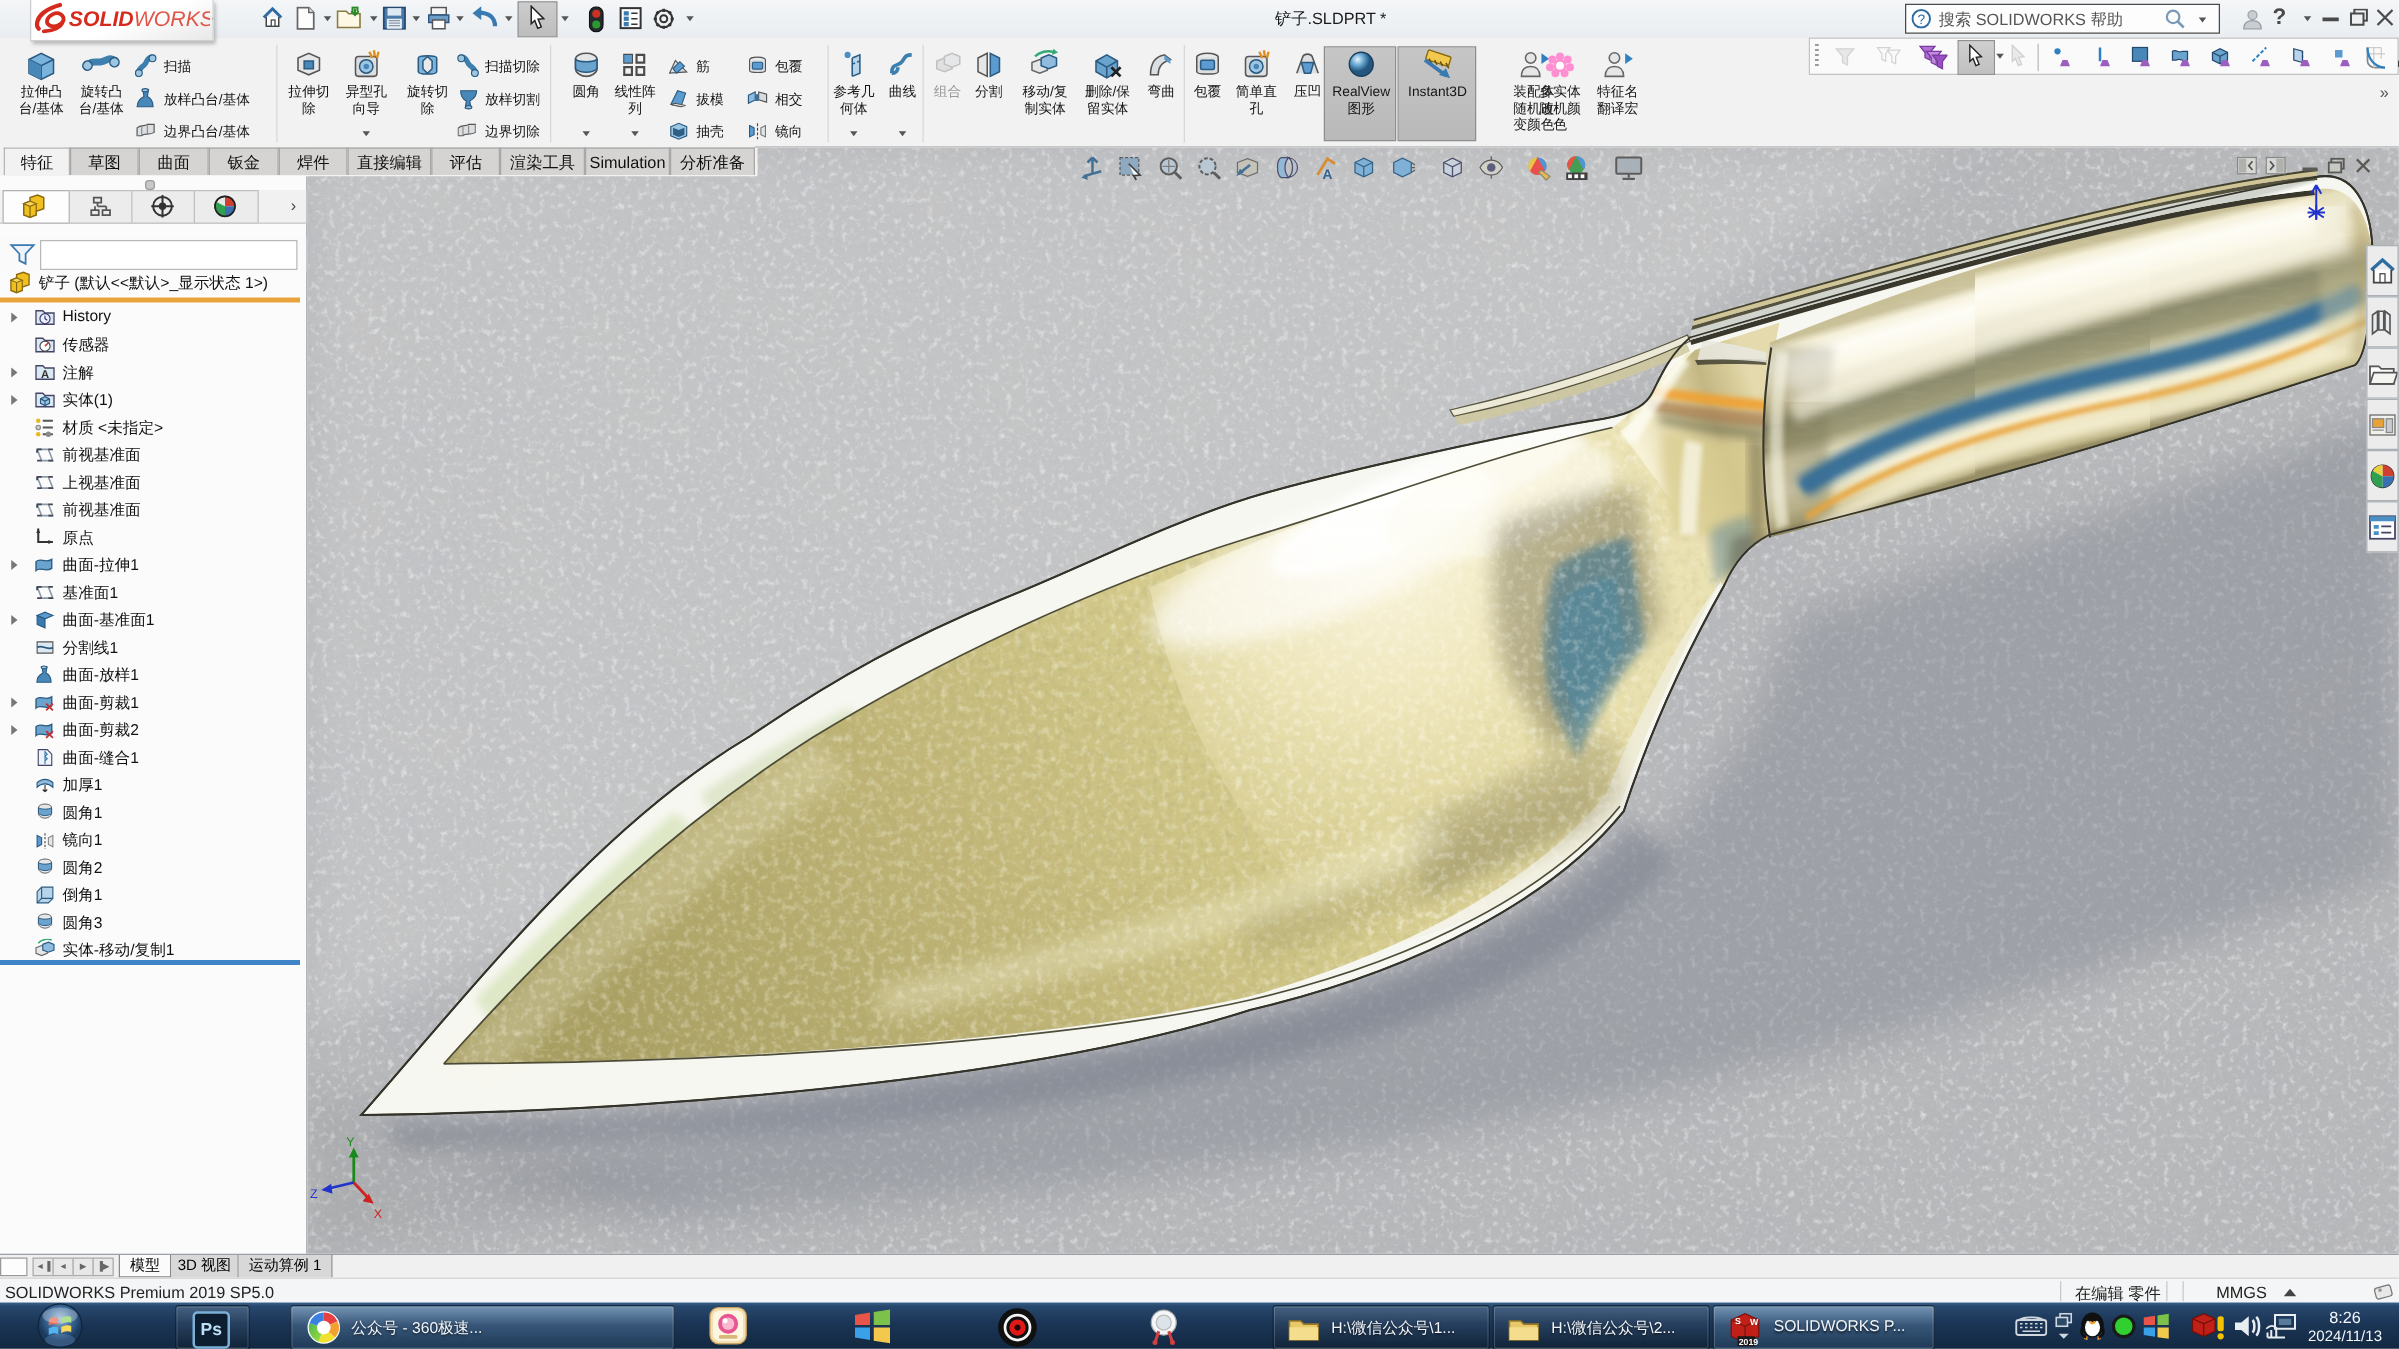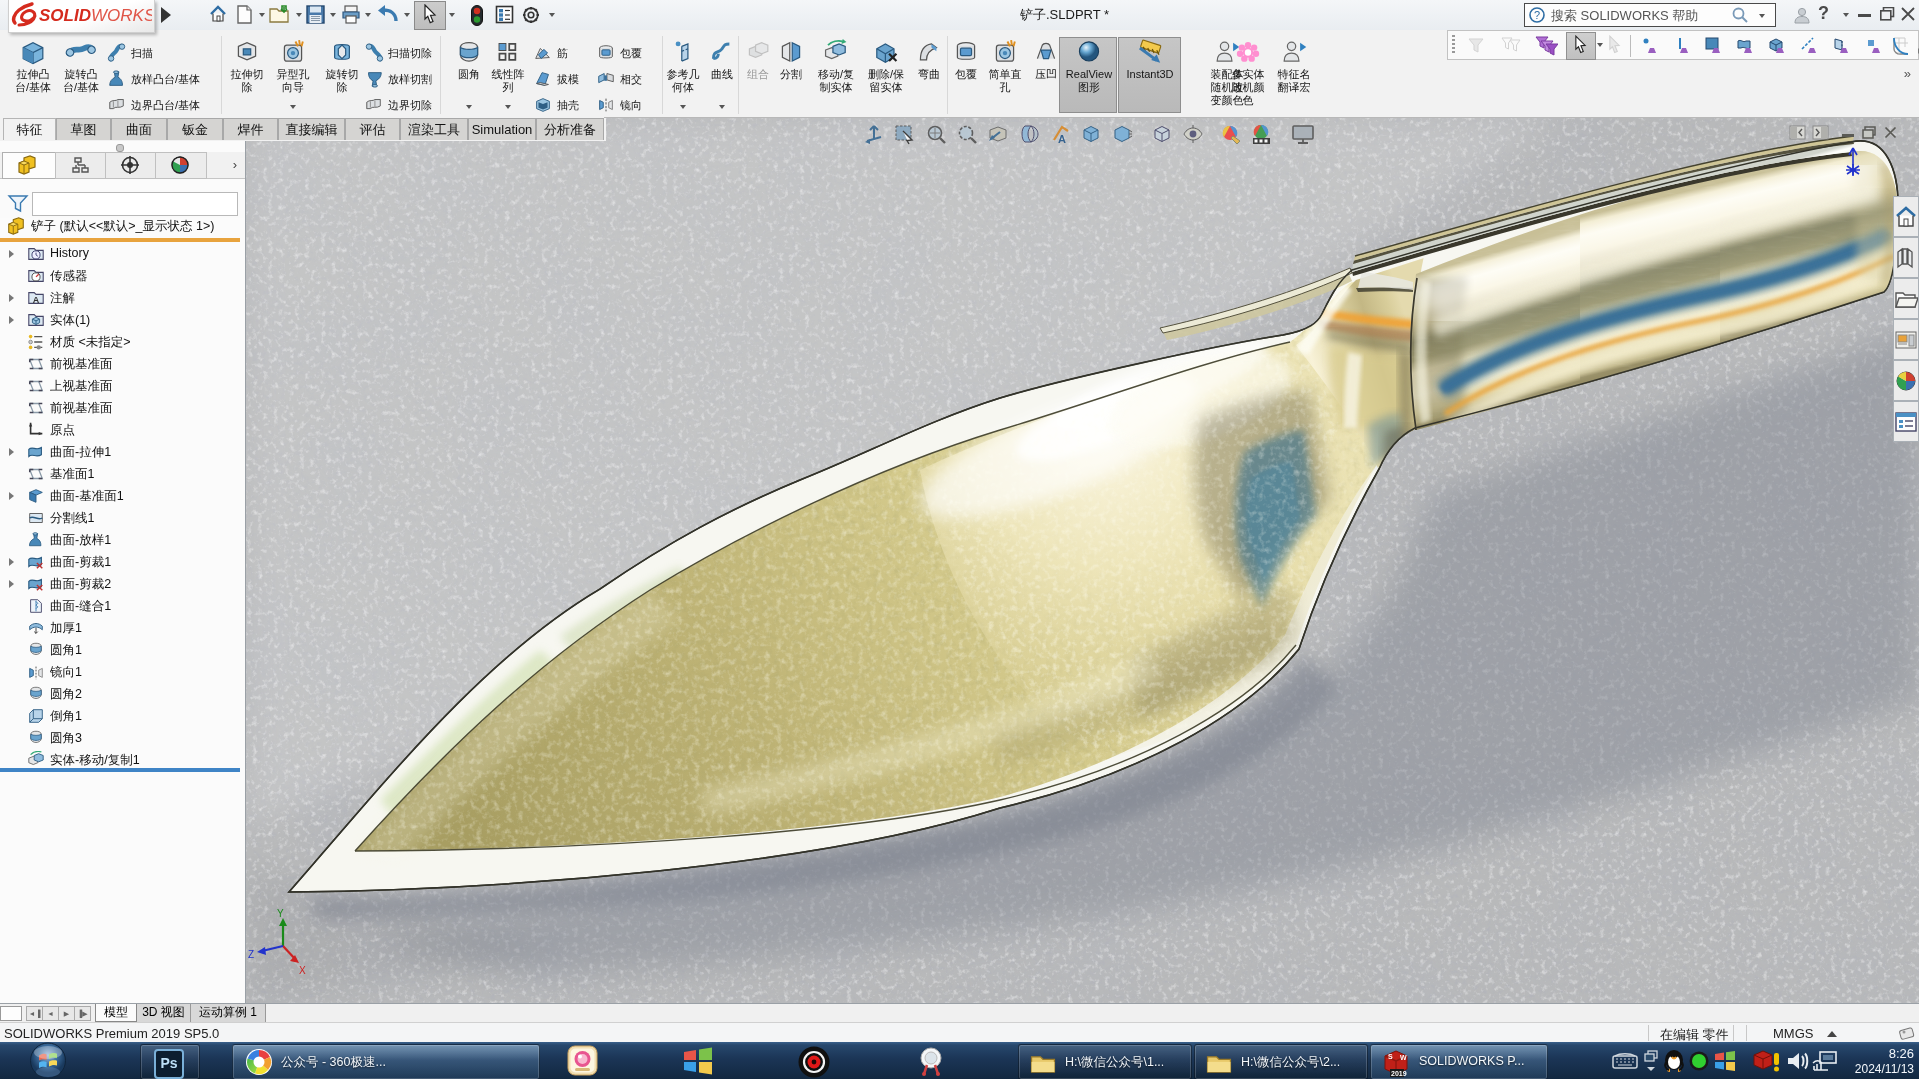--- a/index.html
+++ b/index.html
@@ -1,16 +1,16 @@
 <!DOCTYPE html>
 <html><head><meta charset="utf-8">
 <style>
 html,body{margin:0;padding:0;width:1919px;height:1079px;overflow:hidden;font-family:"Liberation Sans",sans-serif;}
 #titlebar{position:absolute;left:0;top:0;width:1919px;height:30px;background:linear-gradient(#f4f6f8,#e9edf1);border-bottom:1px solid #c5c9cd;}
-#logo{position:absolute;left:8px;top:0;width:145px;height:32px;background:linear-gradient(160deg,#ffffff 55%,#e8e8e8);border:1px solid #cfcfcf;border-top:none;box-shadow:2px 2px 3px rgba(0,0,0,0.25);z-index:5;}
+#logo{position:absolute;left:24px;top:0;width:145px;height:32px;background:linear-gradient(160deg,#ffffff 55%,#e8e8e8);border:1px solid #cfcfcf;border-top:none;box-shadow:2px 2px 3px rgba(0,0,0,0.25);z-index:5;}
 #ribbon{position:absolute;left:0;top:30px;width:1919px;height:88px;background:#f2f2f2;}
 #tabrow{position:absolute;left:0;top:118px;width:606px;height:23px;background:#f2f2f2;z-index:3;}
 .rtab{position:absolute;top:0;height:22px;background:#d5d4d2;border:1px solid #a8a8a8;border-bottom:none;box-sizing:border-box;font-size:13px;color:#111;text-align:center;line-height:21px;}
 .rtab.active{background:#f2f2f2;border-color:#b5b5b5;}
 #leftpanel{position:absolute;left:0;top:141px;width:246px;height:862px;background:#fbfbfb;border-right:1px solid #9aa0a6;box-sizing:border-box;}
 #viewport{position:absolute;left:246px;top:118px;width:1673px;height:885px;overflow:hidden;background:#bcbec1;}
 #bottomtabs{position:absolute;left:0;top:1003px;width:1919px;height:19px;background:#f0f0f0;border-top:1px solid #9aa0a6;box-sizing:border-box;}
 #statusbar{position:absolute;left:0;top:1022px;width:1919px;height:20px;background:#f4f5f6;border-top:1px solid #d0d0d0;box-sizing:border-box;font-size:13px;color:#222;}
 #taskbar{position:absolute;left:0;top:1042px;width:1919px;height:37px;background:linear-gradient(#3a618c 0%,#27486d 8%,#1b3556 45%,#122840 100%);padding-left:18px;}
 .dd{position:absolute;width:0;height:0;border-left:3px solid transparent;border-right:3px solid transparent;border-top:4px solid #555;}
@@ -1320,15 +1320,15 @@
  <svg style="position:absolute;left:1786px;top:8px" width="24" height="22" viewBox="0 0 24 22">
       <path d="M2 8 H7 L13 3 V19 L7 14 H2 Z" fill="#e8edf2"></path>
       <path d="M16 6 C18 8 18 14 16 16 M19 3.5 C22 6.5 22 15.5 19 18.5" fill="none" stroke="#e8edf2" stroke-width="2"></path>
     </svg>
  <svg style="position:absolute;left:1812px;top:8px" width="26" height="22" viewBox="0 0 26 22">
       <rect x="8" y="2" width="16" height="11" fill="none" stroke="#e8edf2" stroke-width="1.6"></rect>
       <rect x="11" y="5" width="10" height="5" fill="#5a7a9a"></rect>
       <path d="M2 20 H16 M9 13 V20 M2 16 L2 20 M5 14 V20" stroke="#e8edf2" stroke-width="1.6"></path>
       <path d="M1 13 C4 10 7 10 10 13" fill="none" stroke="#e8edf2" stroke-width="1.4"></path>
     </svg>
- <div style="position:absolute;left:1838px;top:4px;width:76px;color:#f4f8fc;font-size:13px;text-align:right;line-height:15px">8:26<br><span style="font-size:12px">2024/11/13</span></div>
+ <div style="position:absolute;left:1838px;top:4px;width:76px;color:#f4f8fc;font-size:13px;text-align:center;line-height:15px">8:26<br><span style="font-size:12px">2024/11/13</span></div>
  <div style="position:absolute;right:0;top:0;width:12px;height:37px;background:linear-gradient(#3a5a7a,#1a3450);border-left:1px solid #0c1c2c"></div>
 </div>
 
 </body></html>

